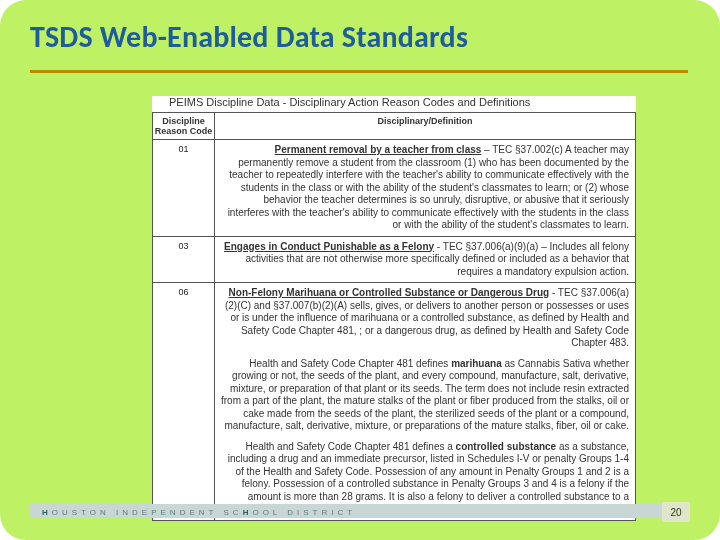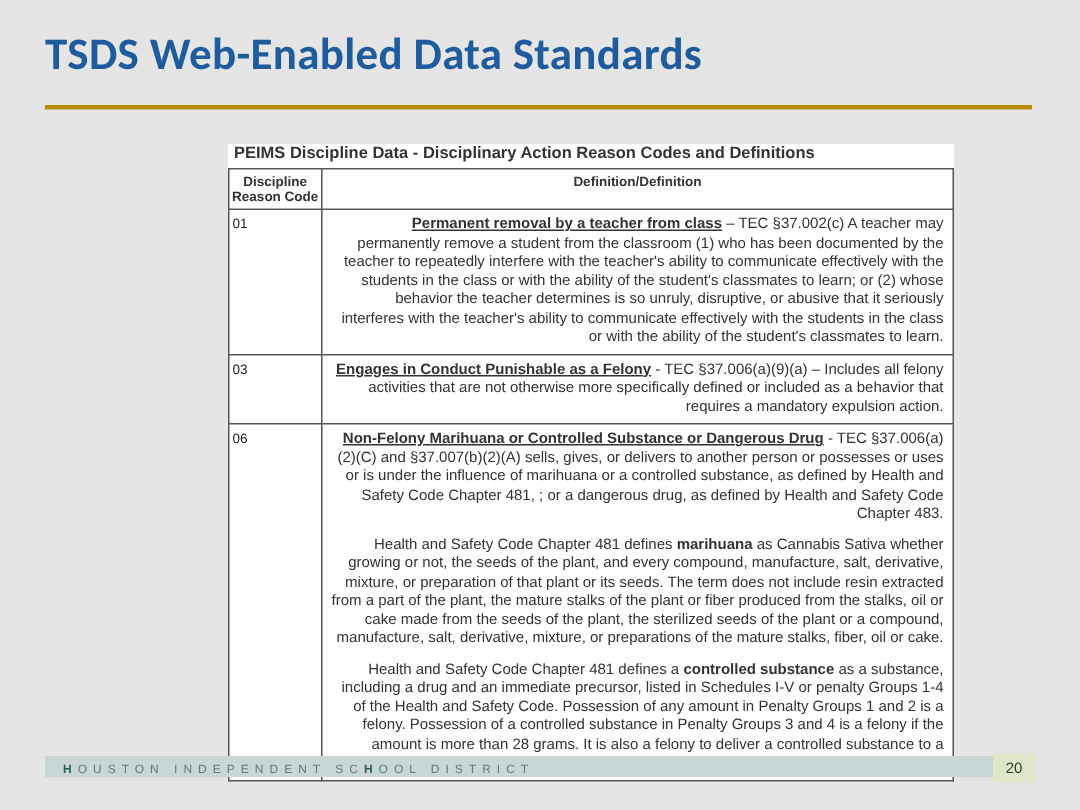--- a/index.html
+++ b/index.html
@@ -1,26 +1,26 @@
 <!DOCTYPE html>
 <html><head>
 <meta charset="utf-8">
 <style>
   * { box-sizing: border-box; margin: 0; padding: 0; }
   html, body { width: 720px; height: 540px; font-family: Calibri, Arial, sans-serif; background: #fff; }
-  .slide { width: 720px; height: 540px; position: relative; background: #e5e5e5; }
+  .slide { width: 720px; height: 540px; position: relative; background: #bef264; border-radius: 26px; }
   .title { position: absolute; top: 18px; left: 30px; font-size: 30px; font-weight: bold; color: #1f5c9e; letter-spacing: 0.2px; }
   .hr { position: absolute; top: 70px; left: 30px; width: 658px; height: 3px; background: #b88b00; }
   .panel { position: absolute; top: 96px; left: 152px; width: 484px; background: #fff; }
-  .panel-title { font-family: Arial, sans-serif; font-size: 11px; font-weight: bold; color: #333; margin: 0 0 4px 4px; }
+  .panel-title { font-family: Arial, sans-serif; font-size: 11px; font-weight: normal; color: #333; margin: 0 0 4px 17px; }
   table.codes { border-collapse: collapse; width: 100%; font-family: Arial, sans-serif; }
   table.codes th, table.codes td { border: 1px solid #555; vertical-align: top; }
   table.codes th { font-size: 9px; font-weight: bold; color: #333; text-align: center; padding: 3px 0; background: #fff; }
   table.codes th.code-col { width: 62px; }
-  table.codes td.code { font-size: 9px; text-align: left; padding: 4px 2px; color: #222; }
+  table.codes td.code { font-size: 9px; text-align: center; padding: 4px 2px; color: #222; }
   table.codes td.def { font-size: 10px; line-height: 1.25; color: #333; padding: 4px 6px; text-align: right; }
   .lead { text-decoration: underline; font-weight: bold; }
   .para { margin-top: 8px; }
   .footer { position: absolute; left: 0; bottom: 22px; width: 720px; height: 18px; }
   .footer-bar { position: absolute; left: 30px; bottom: 0; width: 640px; height: 14px; background: #c9d6d6; }
   .footer-text { position: absolute; left: 42px; bottom: 1px; font-family: Arial, sans-serif; font-size: 8px; letter-spacing: 4px; color: #5b7d7d; }
   .footer-text .h { color: #2e5f5f; font-weight: bold; }
   .page-badge { position: absolute; right: 30px; bottom: 18px; width: 28px; height: 20px; background: #dfe6c9; display: flex; align-items: center; justify-content: center; font-family: Arial, sans-serif; font-size: 10px; color: #2e3a16; }
   b { font-weight: bold; }
 </style>
@@ -30,21 +30,21 @@
 <div class="slide">
   <div class="title">TSDS Web-Enabled Data Standards</div>
   <div class="hr"></div>
 
   <div class="panel">
     <div class="panel-title">PEIMS Discipline Data - Disciplinary Action Reason Codes and Definitions</div>
     <table class="codes">
       <thead>
         <tr>
           <th class="code-col">Discipline Reason Code</th>
-          <th>Definition/Definition</th>
+          <th>Disciplinary/Definition</th>
         </tr>
       </thead>
       <tbody>
         <tr>
           <td class="code">01</td>
           <td class="def">
             <span class="lead">Permanent removal by a teacher from class</span><span> – TEC §37.002(c) A teacher may permanently remove a student from the classroom (1) who has been documented by the teacher to repeatedly interfere with the teacher's ability to communicate effectively with the students in the class or with the ability of the student's classmates to learn; or (2) whose behavior the teacher determines is so unruly, disruptive, or abusive that it seriously interferes with the teacher's ability to communicate effectively with the students in the class or with the ability of the student's classmates to learn.</span>
           </td>
         </tr>
         <tr>

